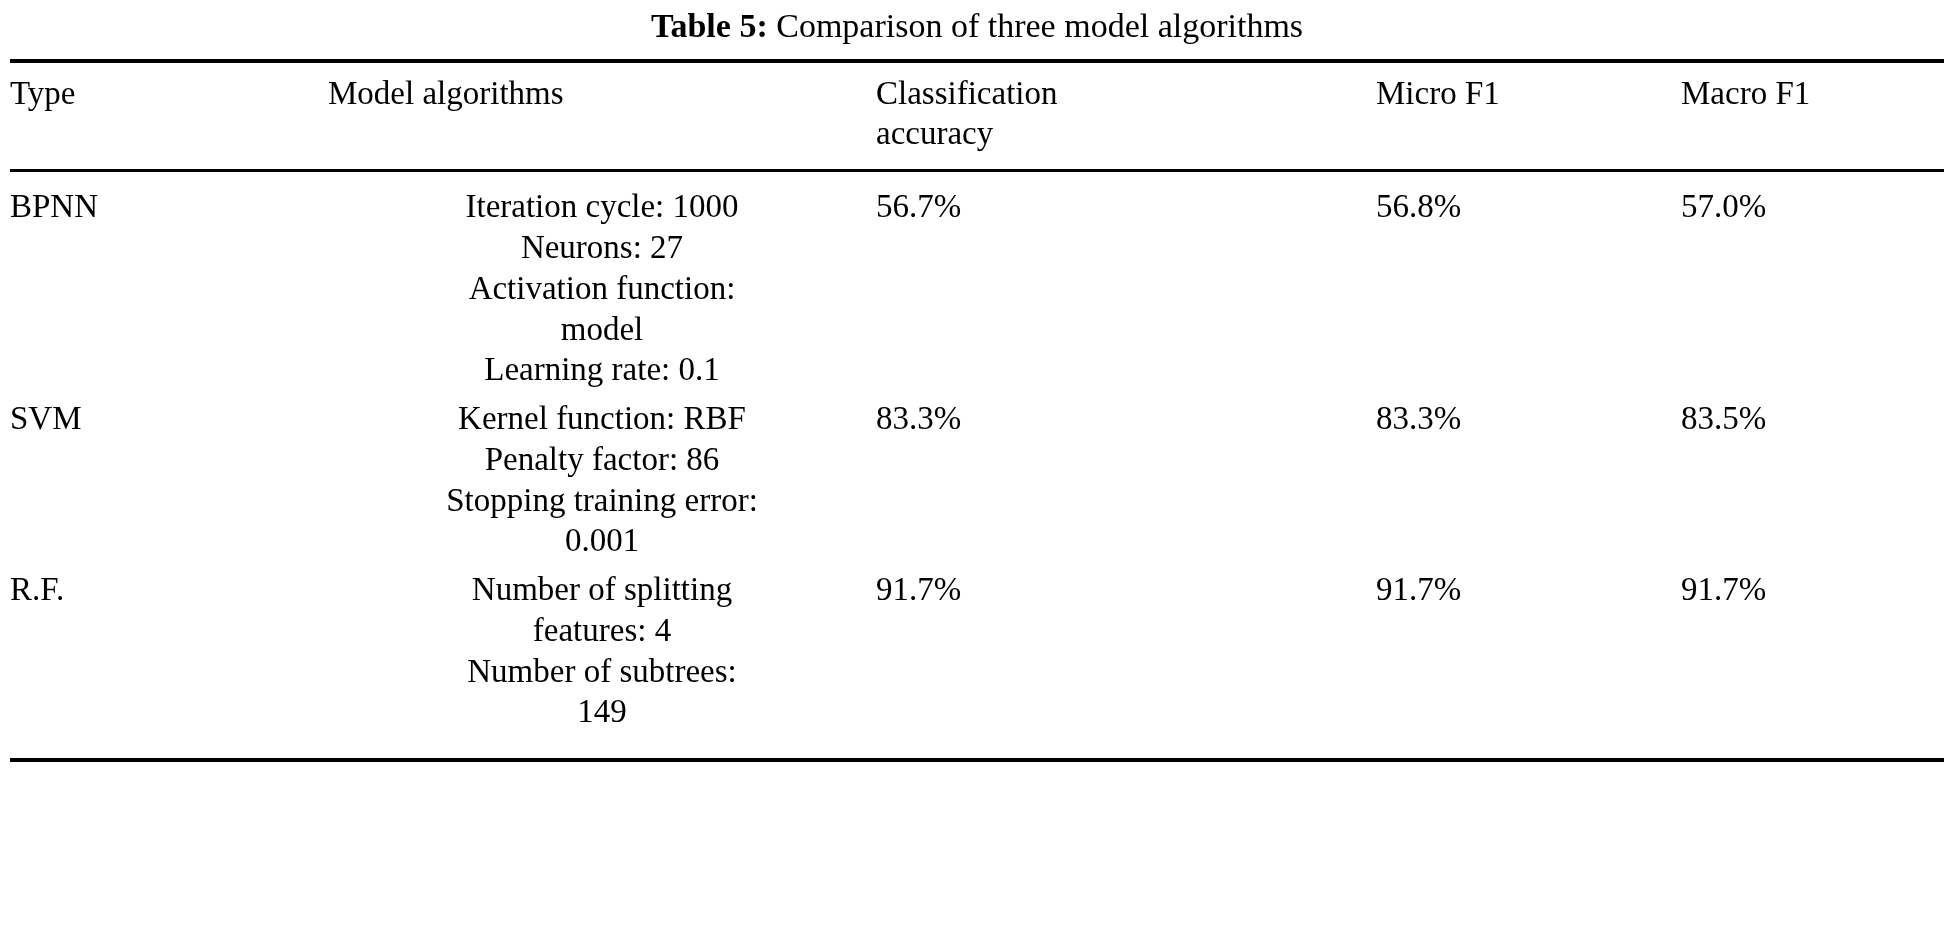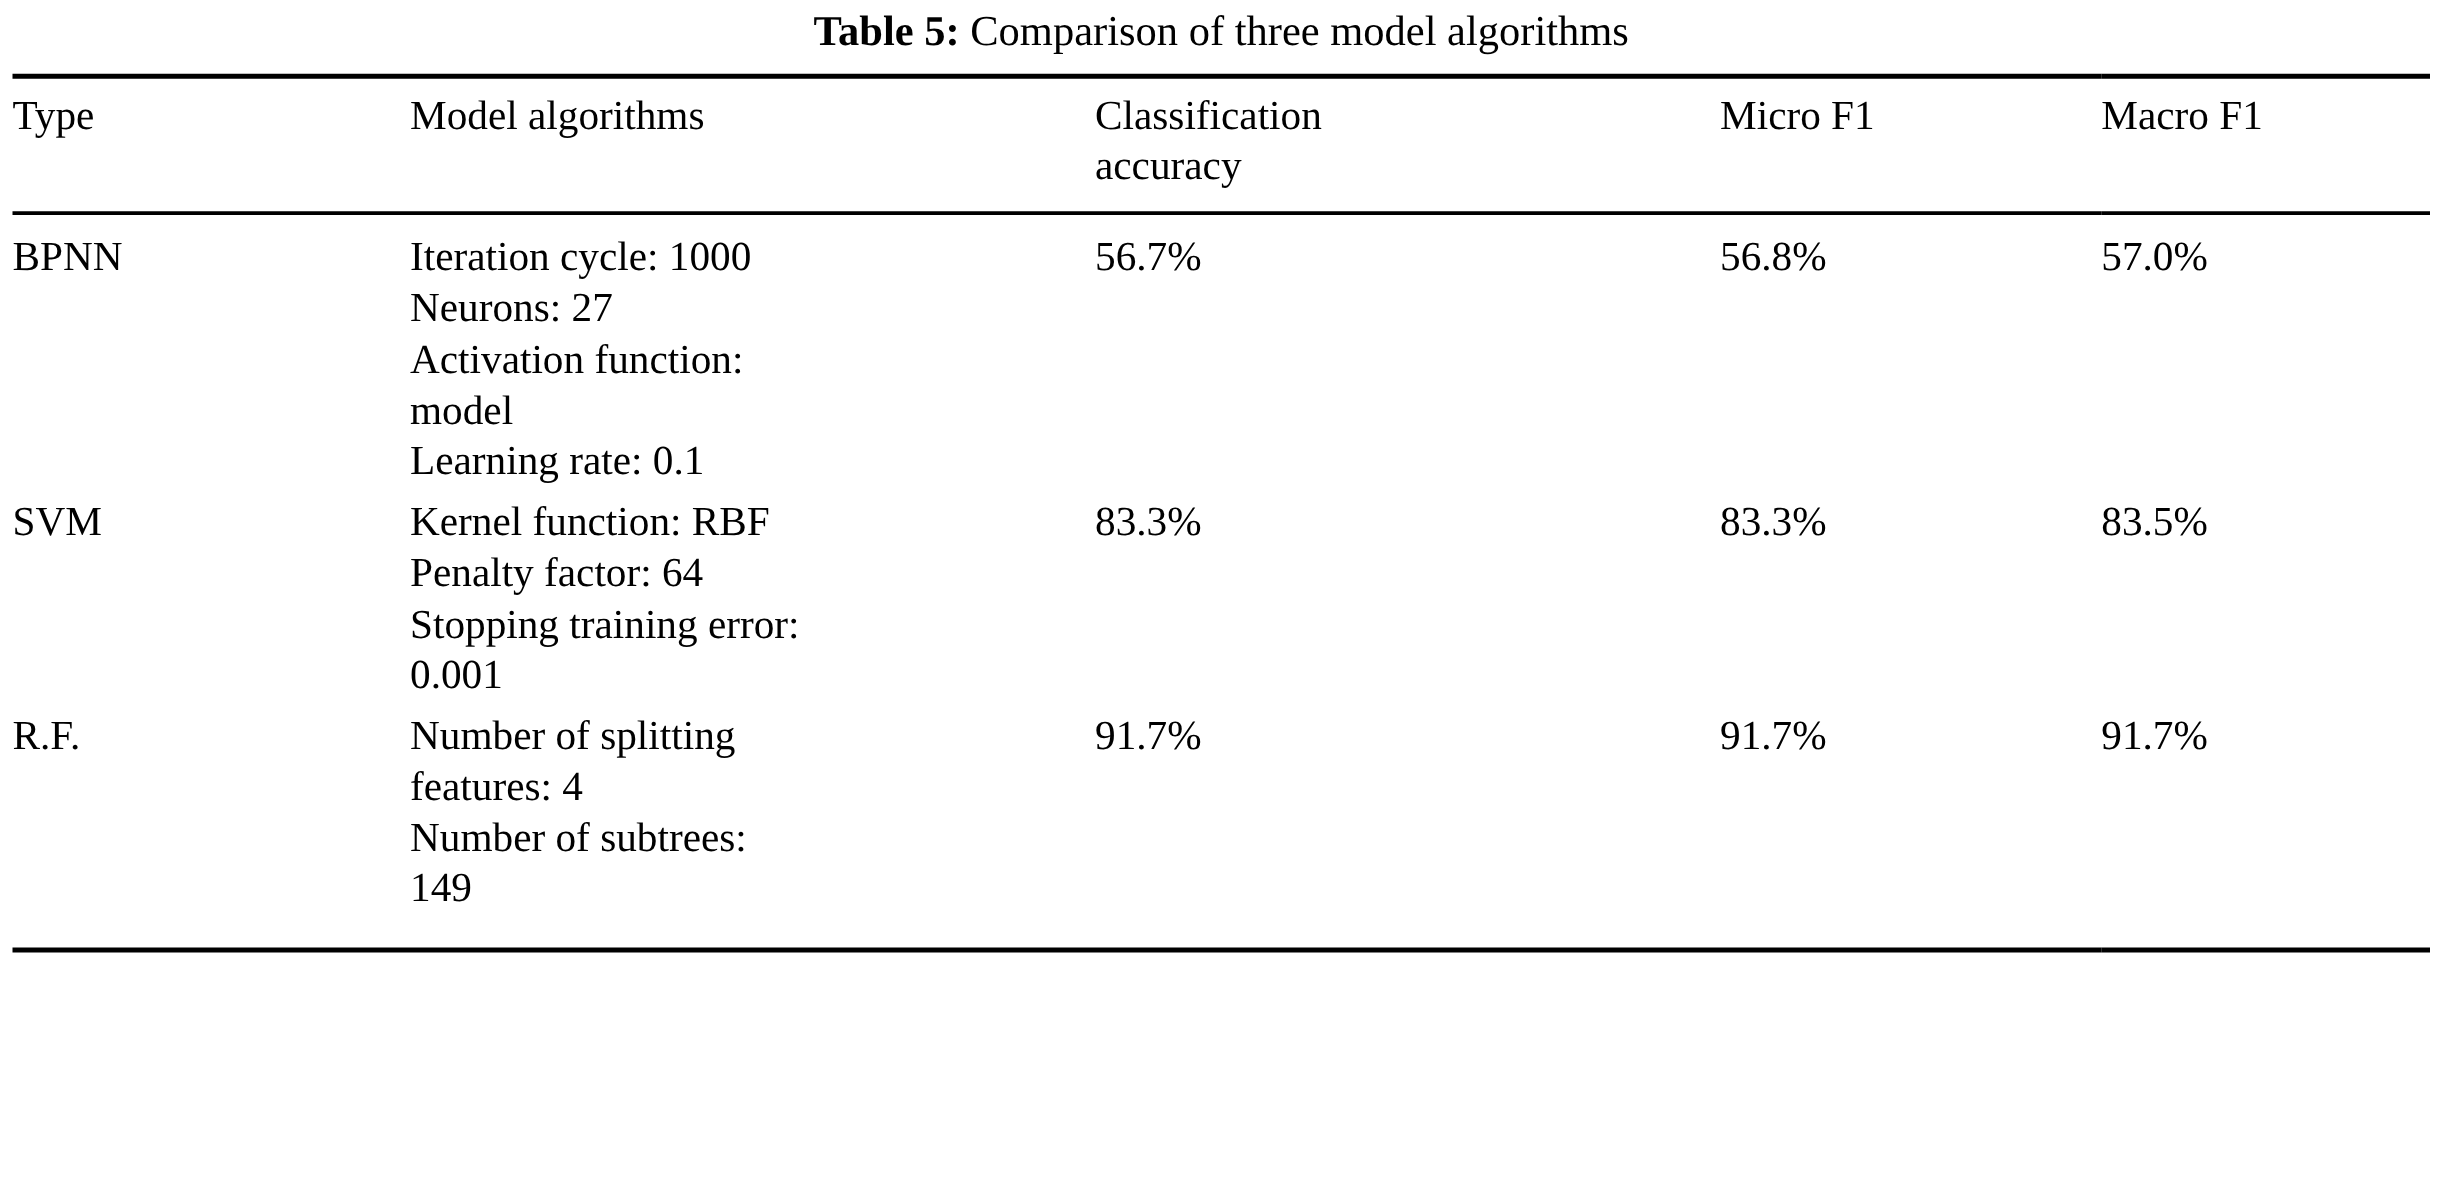--- a/index.html
+++ b/index.html
@@ -72,20 +72,21 @@
   }
   tbody tr:first-child td {
     padding-top: 14px;
   }
   tbody tr:last-child td {
     padding-bottom: 26px;
   }
   .cell-lines span {
     display: block;
     white-space: pre-wrap;
+    text-align: center;
   }
   .hdr-acc span {
     display: block;
   }
 </style>
 </head>
 <body>
 
 <div class="page">
 
@@ -125,21 +126,21 @@
           <span>Learning rate: 0.1</span>
         </td>
         <td class="rule-mid">56.7%</td>
         <td class="rule-mid">56.8%</td>
         <td class="rule-mid">57.0%</td>
       </tr>
       <tr>
         <td>SVM</td>
         <td class="cell-lines">
           <span>Kernel function: RBF</span>
-          <span>Penalty factor: 64</span>
+          <span>Penalty factor: 86</span>
           <span>Stopping training error:</span>
           <span>0.001</span>
         </td>
         <td>83.3%</td>
         <td>83.3%</td>
         <td>83.5%</td>
       </tr>
       <tr>
         <td class="rule-bottom">R.F.</td>
         <td class="rule-bottom cell-lines">

